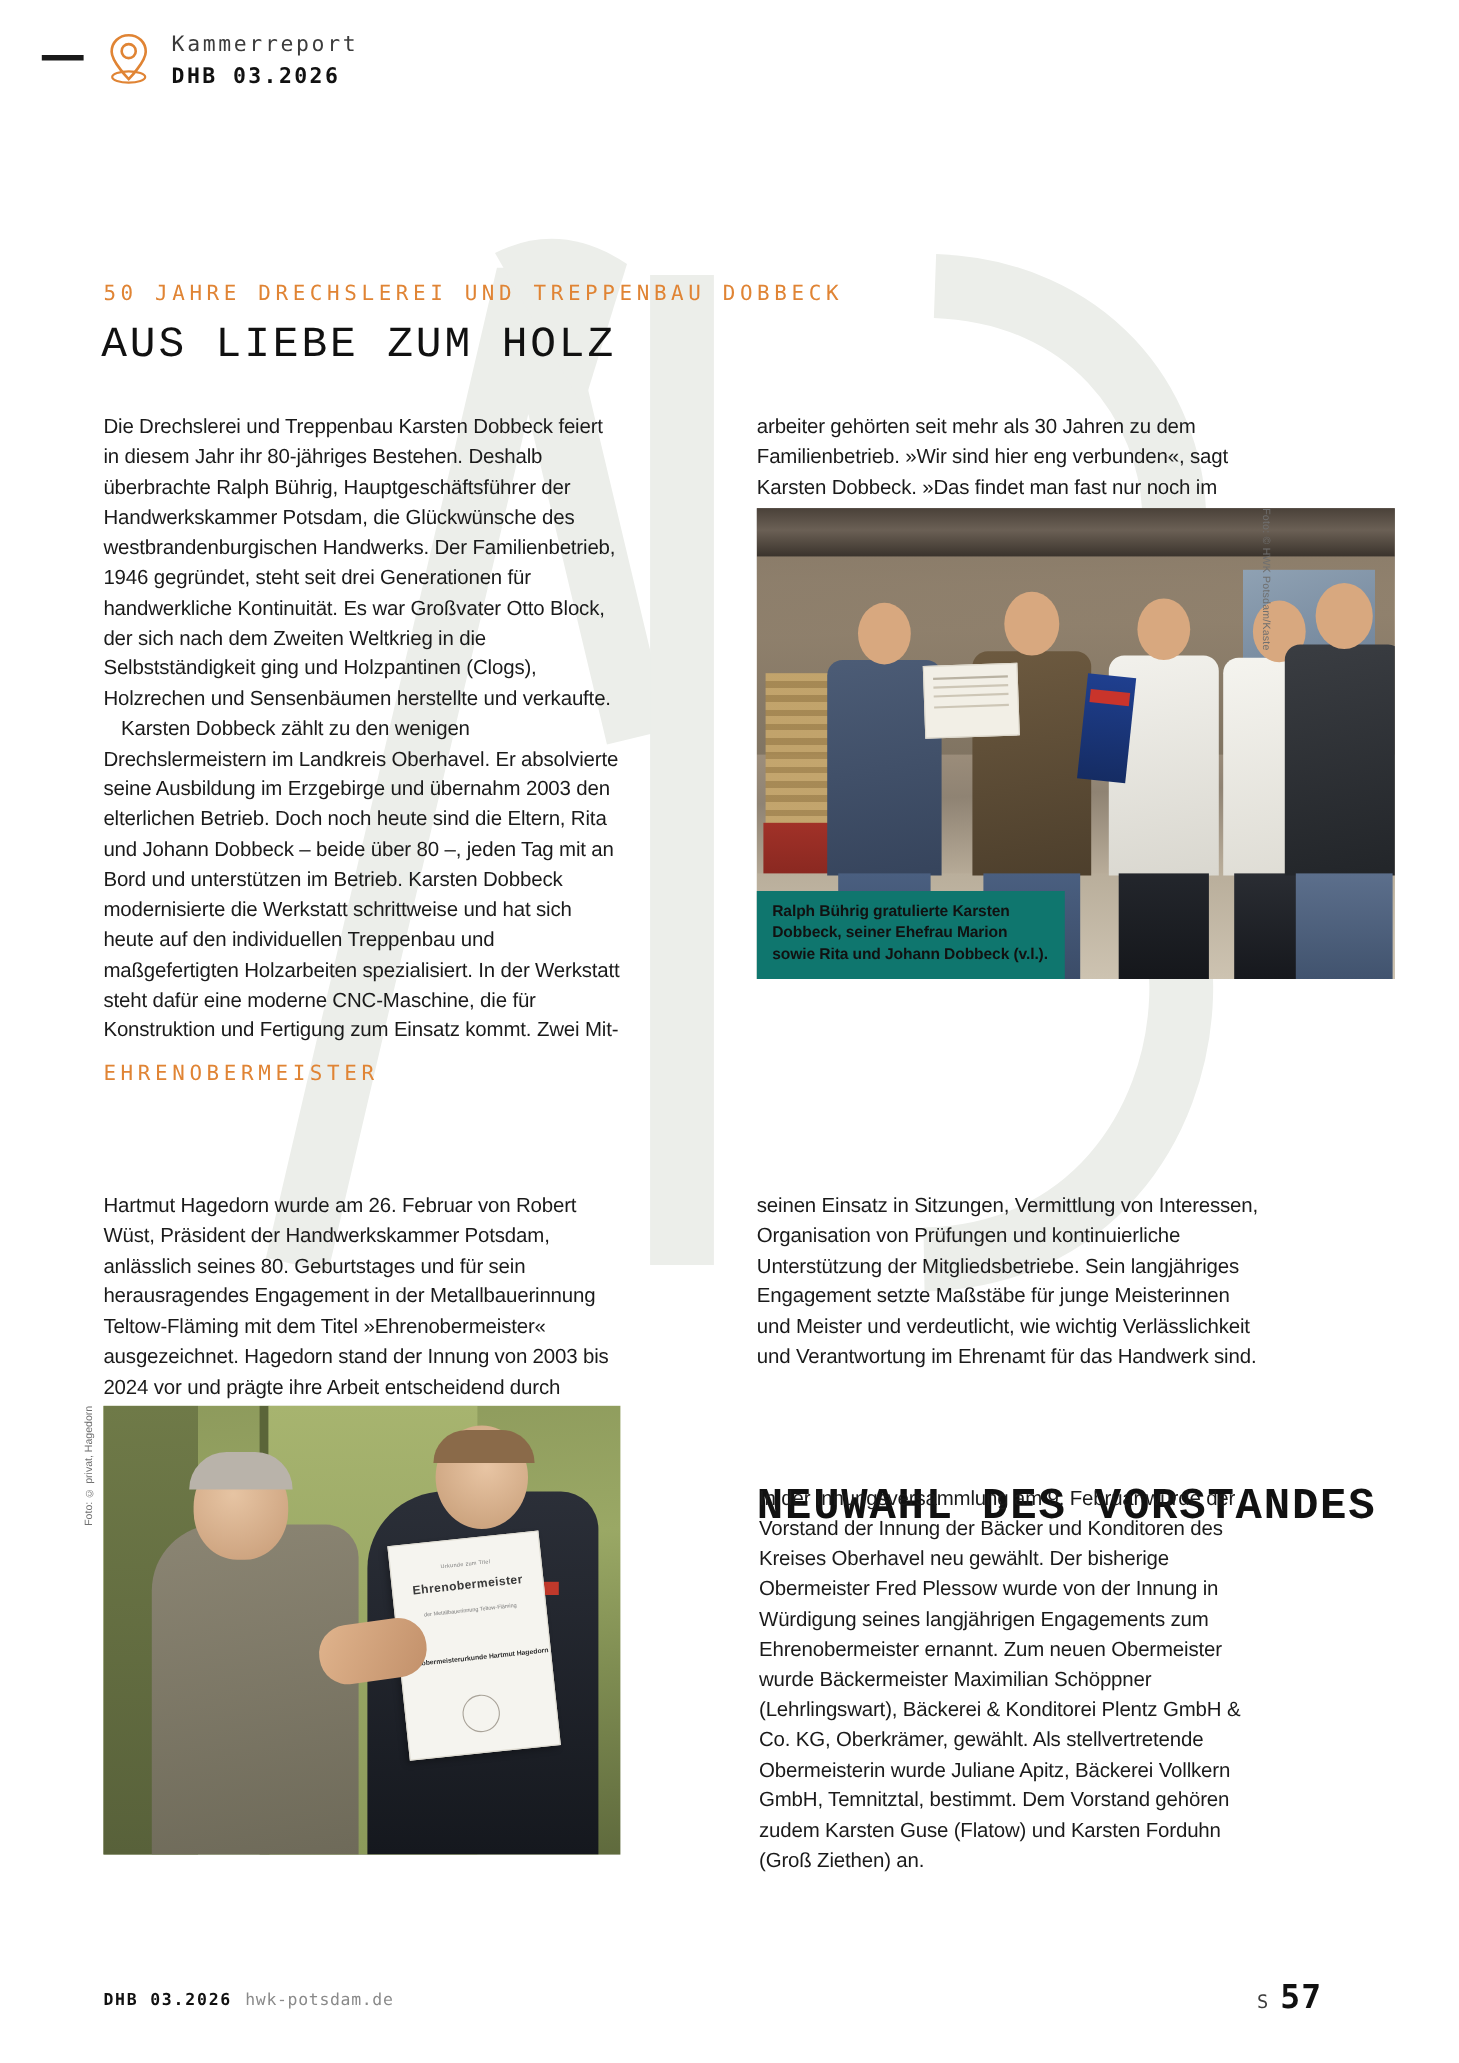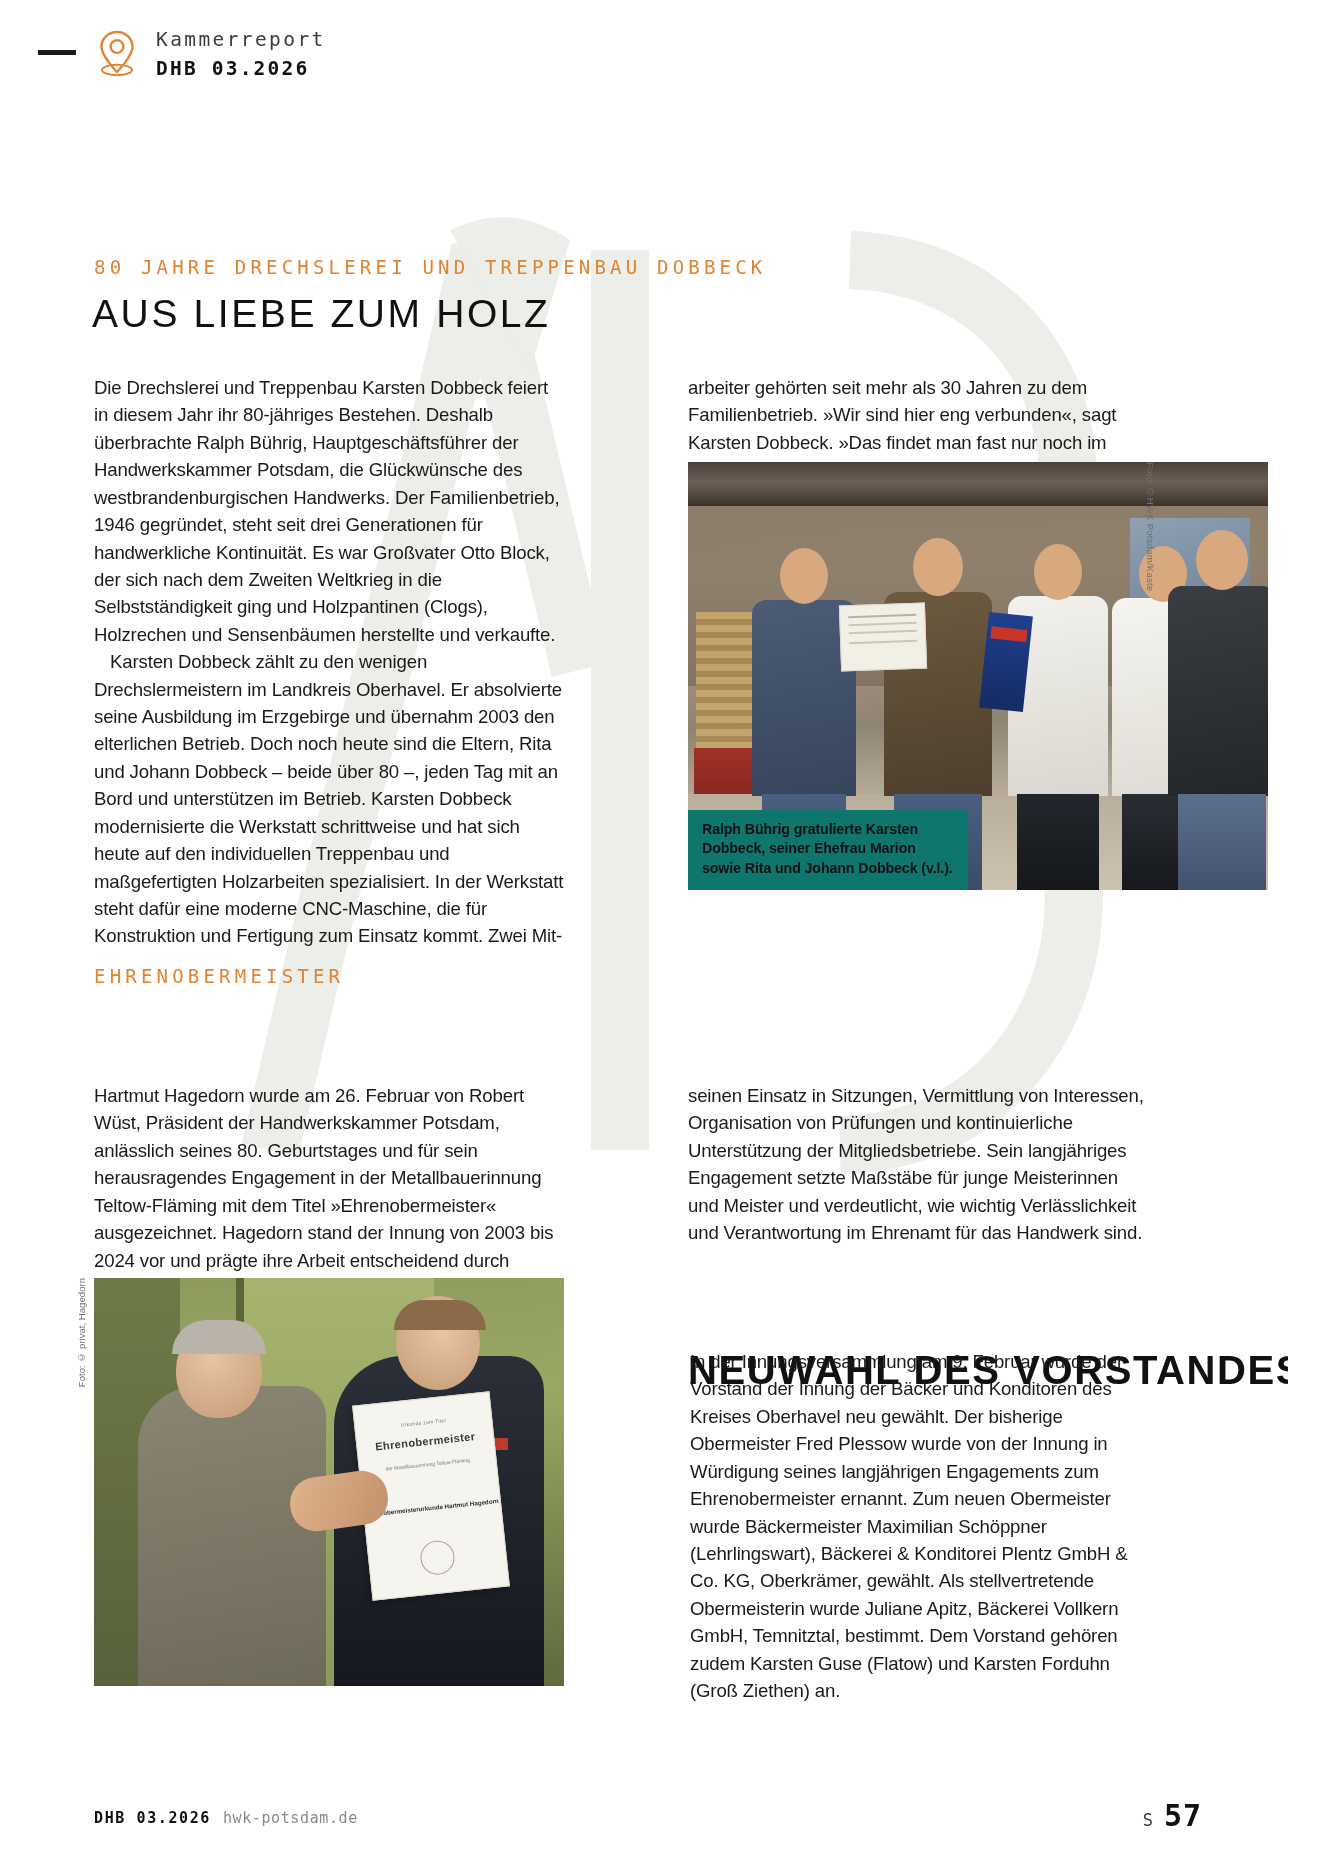--- a/index.html
+++ b/index.html
@@ -78,21 +78,21 @@
     color: #e08434;
     font-weight: 400;
     font-family: "DejaVu Sans Mono", monospace;
     white-space: nowrap;
   }
   .headline {
     font-size: 39px;
     letter-spacing: 2.6px;
     color: #111111;
     font-weight: 400;
-    font-family: Liberation Sans, sans-serif;
+    font-family: Liberation Mono, monospace;
     white-space: nowrap;
   }
   .headline.bold {
     font-weight: 700;
     font-size: 40px;
     letter-spacing: 1.6px;
   }
 
   .body-col {
     font-size: 18.6px;
@@ -359,21 +359,21 @@
       <ellipse cx="21" cy="41" rx="15" ry="5.2" fill="none" stroke="#e08434" stroke-width="2"></ellipse>
       <path d="M21 3 C12 3 5.5 9.6 5.5 18 C5.5 27 21 43 21 43 C21 43 36.5 27 36.5 18 C36.5 9.6 30 3 21 3 Z" fill="none" stroke="#e08434" stroke-width="2.4"></path>
       <circle cx="21" cy="17.5" r="6.4" fill="none" stroke="#e08434" stroke-width="2.4"></circle>
     </svg>
     <div class="mast-text">
       <div class="mast-line1">Kammerreport</div>
       <div class="mast-line2">DHB 03.2026</div>
     </div>
   </div>
 
-  <div class="kicker" id="art1-kicker">80 JAHRE DRECHSLEREI UND TREPPENBAU DOBBECK</div>
+  <div class="kicker" id="art1-kicker">50 JAHRE DRECHSLEREI UND TREPPENBAU DOBBECK</div>
   <div class="headline" id="art1-headline">AUS LIEBE ZUM HOLZ</div>
 
   <div class="body-col" id="art1-col-left">
     <p>Die Drechslerei und Treppenbau Karsten Dobbeck feiert in diesem Jahr ihr 80-jähriges Bestehen. Deshalb überbrachte Ralph Bührig, Hauptgeschäftsführer der Handwerkskammer Potsdam, die Glückwünsche des westbrandenburgischen Handwerks. Der Familienbetrieb, 1946 gegründet, steht seit drei Generationen für handwerkliche Kontinuität. Es war Großvater Otto Block, der sich nach dem Zweiten Weltkrieg in die Selbstständigkeit ging und Holzpantinen (Clogs), Holzrechen und Sensenbäumen herstellte und verkaufte.</p>
     <p>Karsten Dobbeck zählt zu den wenigen Drechslermeistern im Landkreis Oberhavel. Er absolvierte seine Ausbildung im Erzgebirge und übernahm 2003 den elterlichen Betrieb. Doch noch heute sind die Eltern, Rita und Johann Dobbeck – beide über 80 –, jeden Tag mit an Bord und unterstützen im Betrieb. Karsten Dobbeck modernisierte die Werkstatt schrittweise und hat sich heute auf den individuellen Treppenbau und maßgefertigten Holzarbeiten spezialisiert. In der Werkstatt steht dafür eine moderne CNC-Maschine, die für Konstruktion und Fertigung zum Einsatz kommt. Zwei Mit-</p>
   </div>
 
   <div class="body-col" id="art1-col-right">
     <p>arbeiter gehörten seit mehr als 30 Jahren zu dem Familienbetrieb. »Wir sind hier eng verbunden«, sagt Karsten Dobbeck. »Das findet man fast nur noch im Handwerk.«</p>
   </div>

